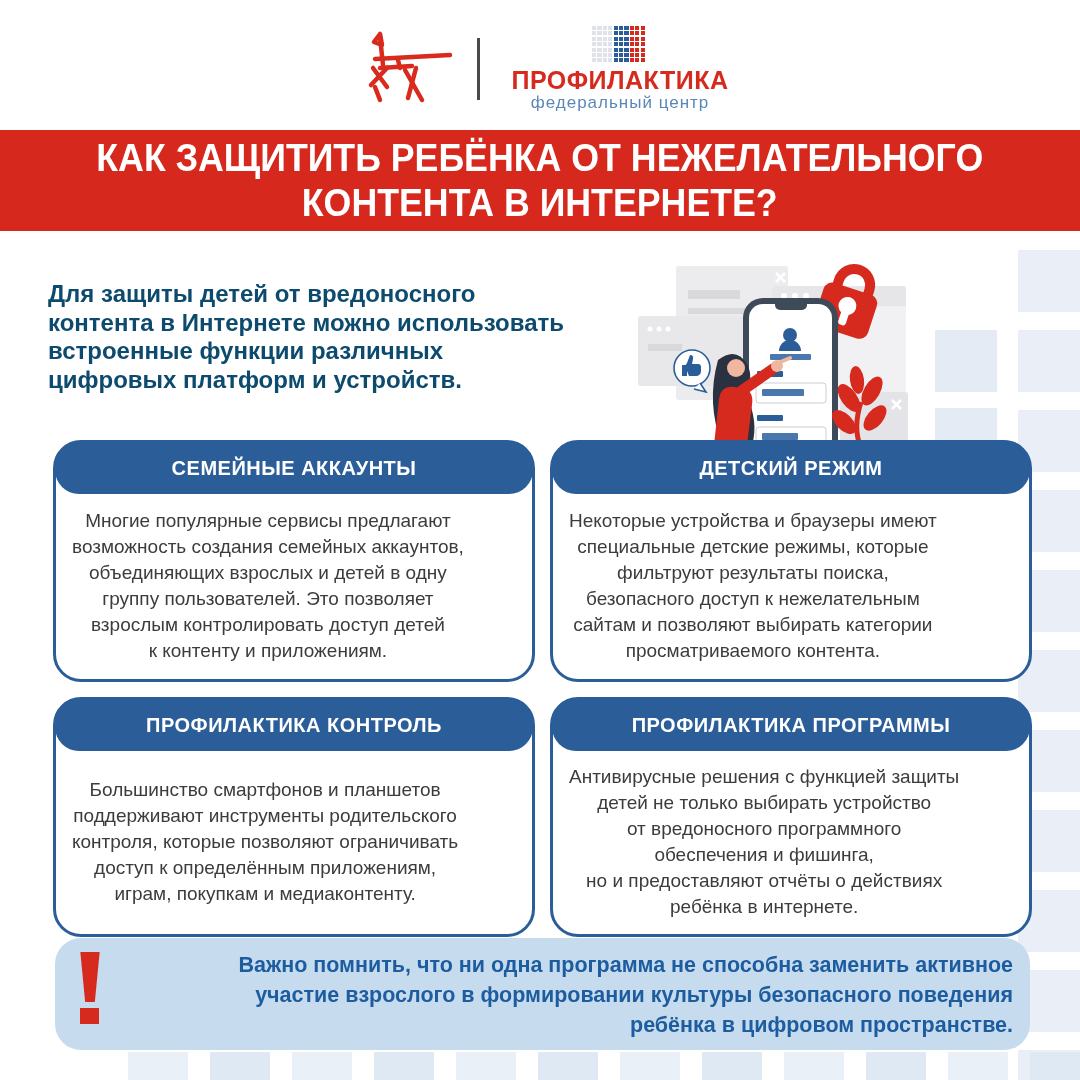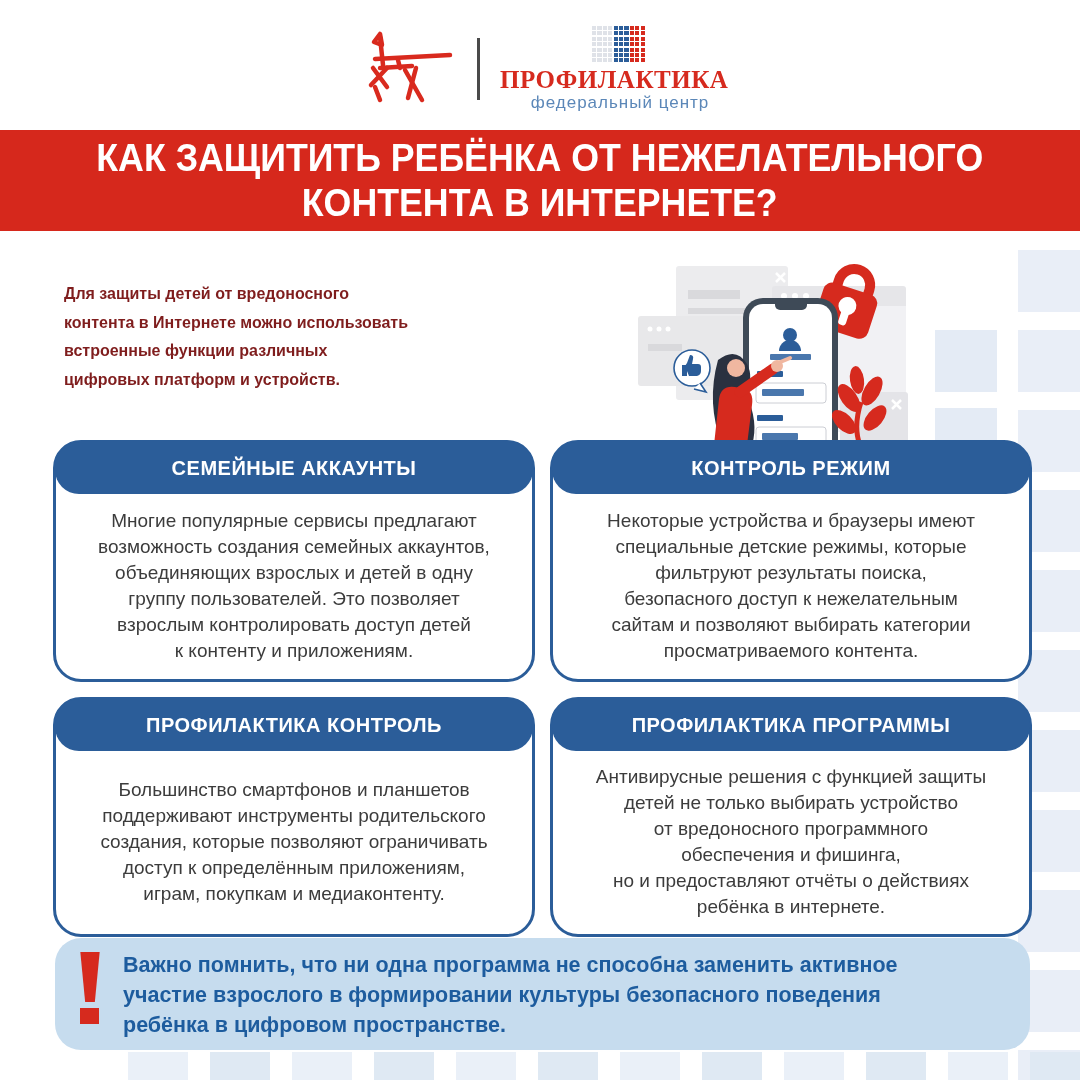--- a/index.html
+++ b/index.html
@@ -22,50 +22,50 @@
   .header{position:absolute;left:0;top:0;width:1080px;height:130px;background:#fff;z-index:3;}
   .brand-mark{position:absolute;left:358px;top:28px;}
   .divider{position:absolute;left:477px;top:38px;width:3px;height:62px;background:#4a4a4a;}
   .logo-grid{
     position:absolute;left:592px;top:26px;width:54px;height:38px;
     background:
       repeating-linear-gradient(to right,transparent 0 4.1px,#fff 4.1px 5.4px),
       repeating-linear-gradient(to bottom,transparent 0 4.1px,#fff 4.1px 5.4px),
       linear-gradient(to right,#dfe2e8 0 21.6px,#2b5d99 21.6px 37.8px,#d62a1e 37.8px 54px);
   }
-  .logo-title{position:absolute;left:500px;top:66px;width:240px;
-    font-size:25px;font-weight:bold;letter-spacing:0.5px;color:#d62a1e;font-family:Liberation Serif, serif;}
+  .logo-title{position:absolute;left:500px;top:66px;width:240px;text-align:center;
+    font-size:25px;font-weight:bold;letter-spacing:0.5px;color:#d62a1e;}
   .logo-subtitle{position:absolute;left:500px;top:93px;width:240px;text-align:center;
     font-size:17px;letter-spacing:1px;color:#5b87b8;}
   
   .banner{position:absolute;left:0;top:130px;width:1080px;height:101px;background:#d6281c;z-index:3;
     display:flex;align-items:center;justify-content:center;}
   .banner-title{color:#fff;font-size:38px;font-weight:bold;text-align:center;line-height:45px;
     white-space:pre-line;transform:scaleX(0.94);letter-spacing:0;}
   
-  .intro-text{position:absolute;left:64px;top:280px;width:610px;z-index:2;
-    color:#7f1d1d;font-size:16px;font-weight:bold;line-height:28.5px;white-space:pre-line;}
+  .intro-text{position:absolute;left:48px;top:280px;width:610px;z-index:2;
+    color:#0c4a6e;font-size:24px;font-weight:bold;line-height:28.5px;white-space:pre-line;}
   .illustration{position:absolute;left:618px;top:252px;z-index:1;}
   
   .cards{position:absolute;left:53px;top:440px;z-index:2;
     display:grid;grid-template-columns:482px 482px;grid-template-rows:242px 240px;
     column-gap:13px;row-gap:6px;gap:15px;}
   .card{background:#fff;border:3px solid #2b5d99;border-radius:28px;display:flex;flex-direction:column;box-sizing:border-box;}
   .card-header{height:52px;margin:-1px;background:#2b5d99;border-radius:24px;
     display:flex;align-items:center;justify-content:center;}
   .card-title{color:#fff;font-size:20px;font-weight:bold;letter-spacing:0.5px;}
-  .card-body{flex:1;display:flex;align-items:center;justify-content:center;padding:6px 16px;}
+  .card-body{flex:1;display:flex;align-items:center;padding:6px 16px;}
   .card-text{color:#3c3c3c;font-size:19px;line-height:26px;text-align:center;white-space:pre-line;}
   
   .note{position:absolute;left:55px;top:938px;width:975px;height:112px;background:#c6dcee;border-radius:26px;z-index:2;}
   .excl{position:absolute;left:24px;top:14px;width:24px;}
   .excl-bar{width:22px;height:50px;background:#d62a1e;clip-path:polygon(6% 0,94% 0,72% 100%,28% 100%);}
   .excl-dot{width:19px;height:16px;background:#d62a1e;margin-top:6px;margin-left:1px;}
   .note-text{position:absolute;left:68px;top:12px;width:890px;
-    color:#1d5c9e;font-size:21.5px;font-weight:bold;line-height:30px;white-space:pre-line;}
+    color:#1d5c9e;font-size:21.5px;font-weight:bold;line-height:30px;white-space:pre-line;text-align:right;}
 </style>
 </head>
 <body>
 
 <div class="poster">
 
   <div class="decor-col-right"></div>
   <div class="decor-sq-a"></div>
   <div class="decor-sq-b"></div>
   <div class="decor-bottom-row"></div>
@@ -175,39 +175,39 @@
         <div class="card-text">Многие популярные сервисы предлагают
 возможность создания семейных аккаунтов,
 объединяющих взрослых и детей в одну
 группу пользователей. Это позволяет
 взрослым контролировать доступ детей
 к контенту и приложениям.</div>
       </div>
     </div>
     <div class="card">
       <div class="card-header">
-        <span class="card-title">КОНТРОЛЬ РЕЖИМ</span>
+        <span class="card-title">ДЕТСКИЙ РЕЖИМ</span>
       </div>
       <div class="card-body">
         <div class="card-text">Некоторые устройства и браузеры имеют
 специальные детские режимы, которые
 фильтруют результаты поиска,
 безопасного доступ к нежелательным
 сайтам и позволяют выбирать категории
 просматриваемого контента.</div>
       </div>
     </div>
     <div class="card">
       <div class="card-header">
         <span class="card-title">ПРОФИЛАКТИКА КОНТРОЛЬ</span>
       </div>
       <div class="card-body">
         <div class="card-text">Большинство смартфонов и планшетов
 поддерживают инструменты родительского
-создания, которые позволяют ограничивать
+контроля, которые позволяют ограничивать
 доступ к определённым приложениям,
 играм, покупкам и медиаконтенту.</div>
       </div>
     </div>
     <div class="card">
       <div class="card-header">
         <span class="card-title">ПРОФИЛАКТИКА ПРОГРАММЫ</span>
       </div>
       <div class="card-body">
         <div class="card-text">Антивирусные решения с функцией защиты

